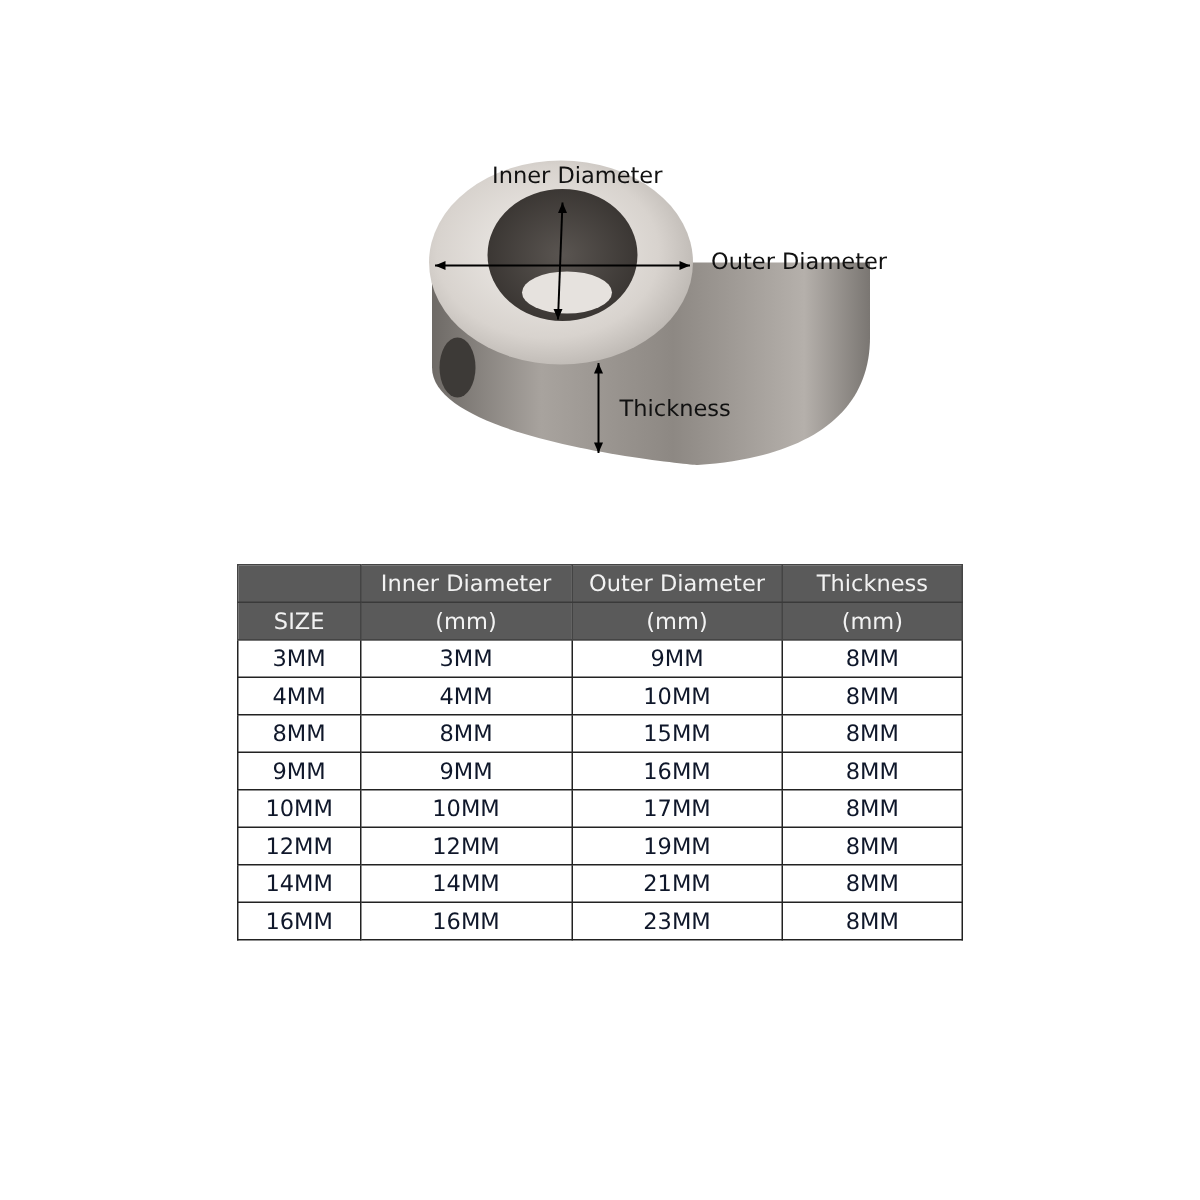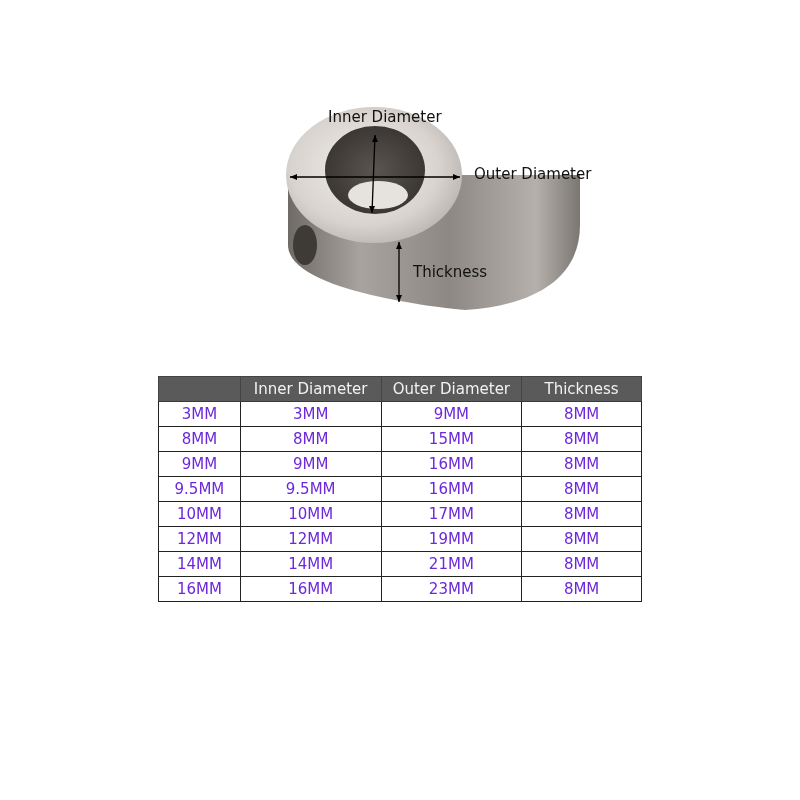--- a/index.html
+++ b/index.html
@@ -5,21 +5,21 @@
   html, body { margin:0; padding:0; }
   body { width:800px; height:800px; background:#ffffff; position:relative; overflow:hidden;
          font-family:"DejaVu Sans", sans-serif; }
   .diagram { position:absolute; left:270px; top:95px; width:340px; height:220px; }
   .lbl { position:absolute; font-family:"DejaVu Sans", sans-serif; font-size:15px; color:#111; white-space:nowrap; }
   table.spec { position:absolute; left:158px; top:376px; border-collapse:collapse; width:484px;
                font-family:"DejaVu Sans", sans-serif; font-size:15px; }
   table.spec td, table.spec th { border:1px solid #222; text-align:center; padding:0; height:24px; }
   table.spec th { background:#5a5a5a; color:#f2f2f2; font-weight:normal; border-color:#444; }
   table.spec tr.h1 th { border-bottom:1px solid #3a3a3a; }
-  table.spec td { color:#6d28d9; }
+  table.spec td { color:#0f172a; }
   col.c1 { width:82px; } col.c2 { width:141px; } col.c3 { width:141px; } col.c4 { width:120px; }
 </style>
 </head>
 <body>
 
 <div class="diagram">
   <svg width="340" height="220" viewBox="0 0 340 220">
     <defs>
       <linearGradient id="side" x1="0" x2="1" y1="0" y2="0">
         <stop offset="0" stop-color="#6e6a66"></stop>
@@ -70,43 +70,49 @@
       <col class="c3">
       <col class="c4">
     </colgroup>
   <thead>
     <tr class="h1">
       <th></th>
       <th>Inner Diameter</th>
       <th>Outer Diameter</th>
       <th>Thickness</th>
     </tr>
+    <tr>
+      <th>SIZE</th>
+      <th>(mm)</th>
+      <th>(mm)</th>
+      <th>(mm)</th>
+    </tr>
   </thead>
   <tbody id="tbody">
       <tr>
         <td>3MM</td>
         <td>3MM</td>
         <td>9MM</td>
+        <td>8MM</td>
+      </tr>
+      <tr>
+        <td>4MM</td>
+        <td>4MM</td>
+        <td>10MM</td>
         <td>8MM</td>
       </tr>
       <tr>
         <td>8MM</td>
         <td>8MM</td>
         <td>15MM</td>
         <td>8MM</td>
       </tr>
       <tr>
         <td>9MM</td>
         <td>9MM</td>
-        <td>16MM</td>
-        <td>8MM</td>
-      </tr>
-      <tr>
-        <td>9.5MM</td>
-        <td>9.5MM</td>
         <td>16MM</td>
         <td>8MM</td>
       </tr>
       <tr>
         <td>10MM</td>
         <td>10MM</td>
         <td>17MM</td>
         <td>8MM</td>
       </tr>
       <tr>

